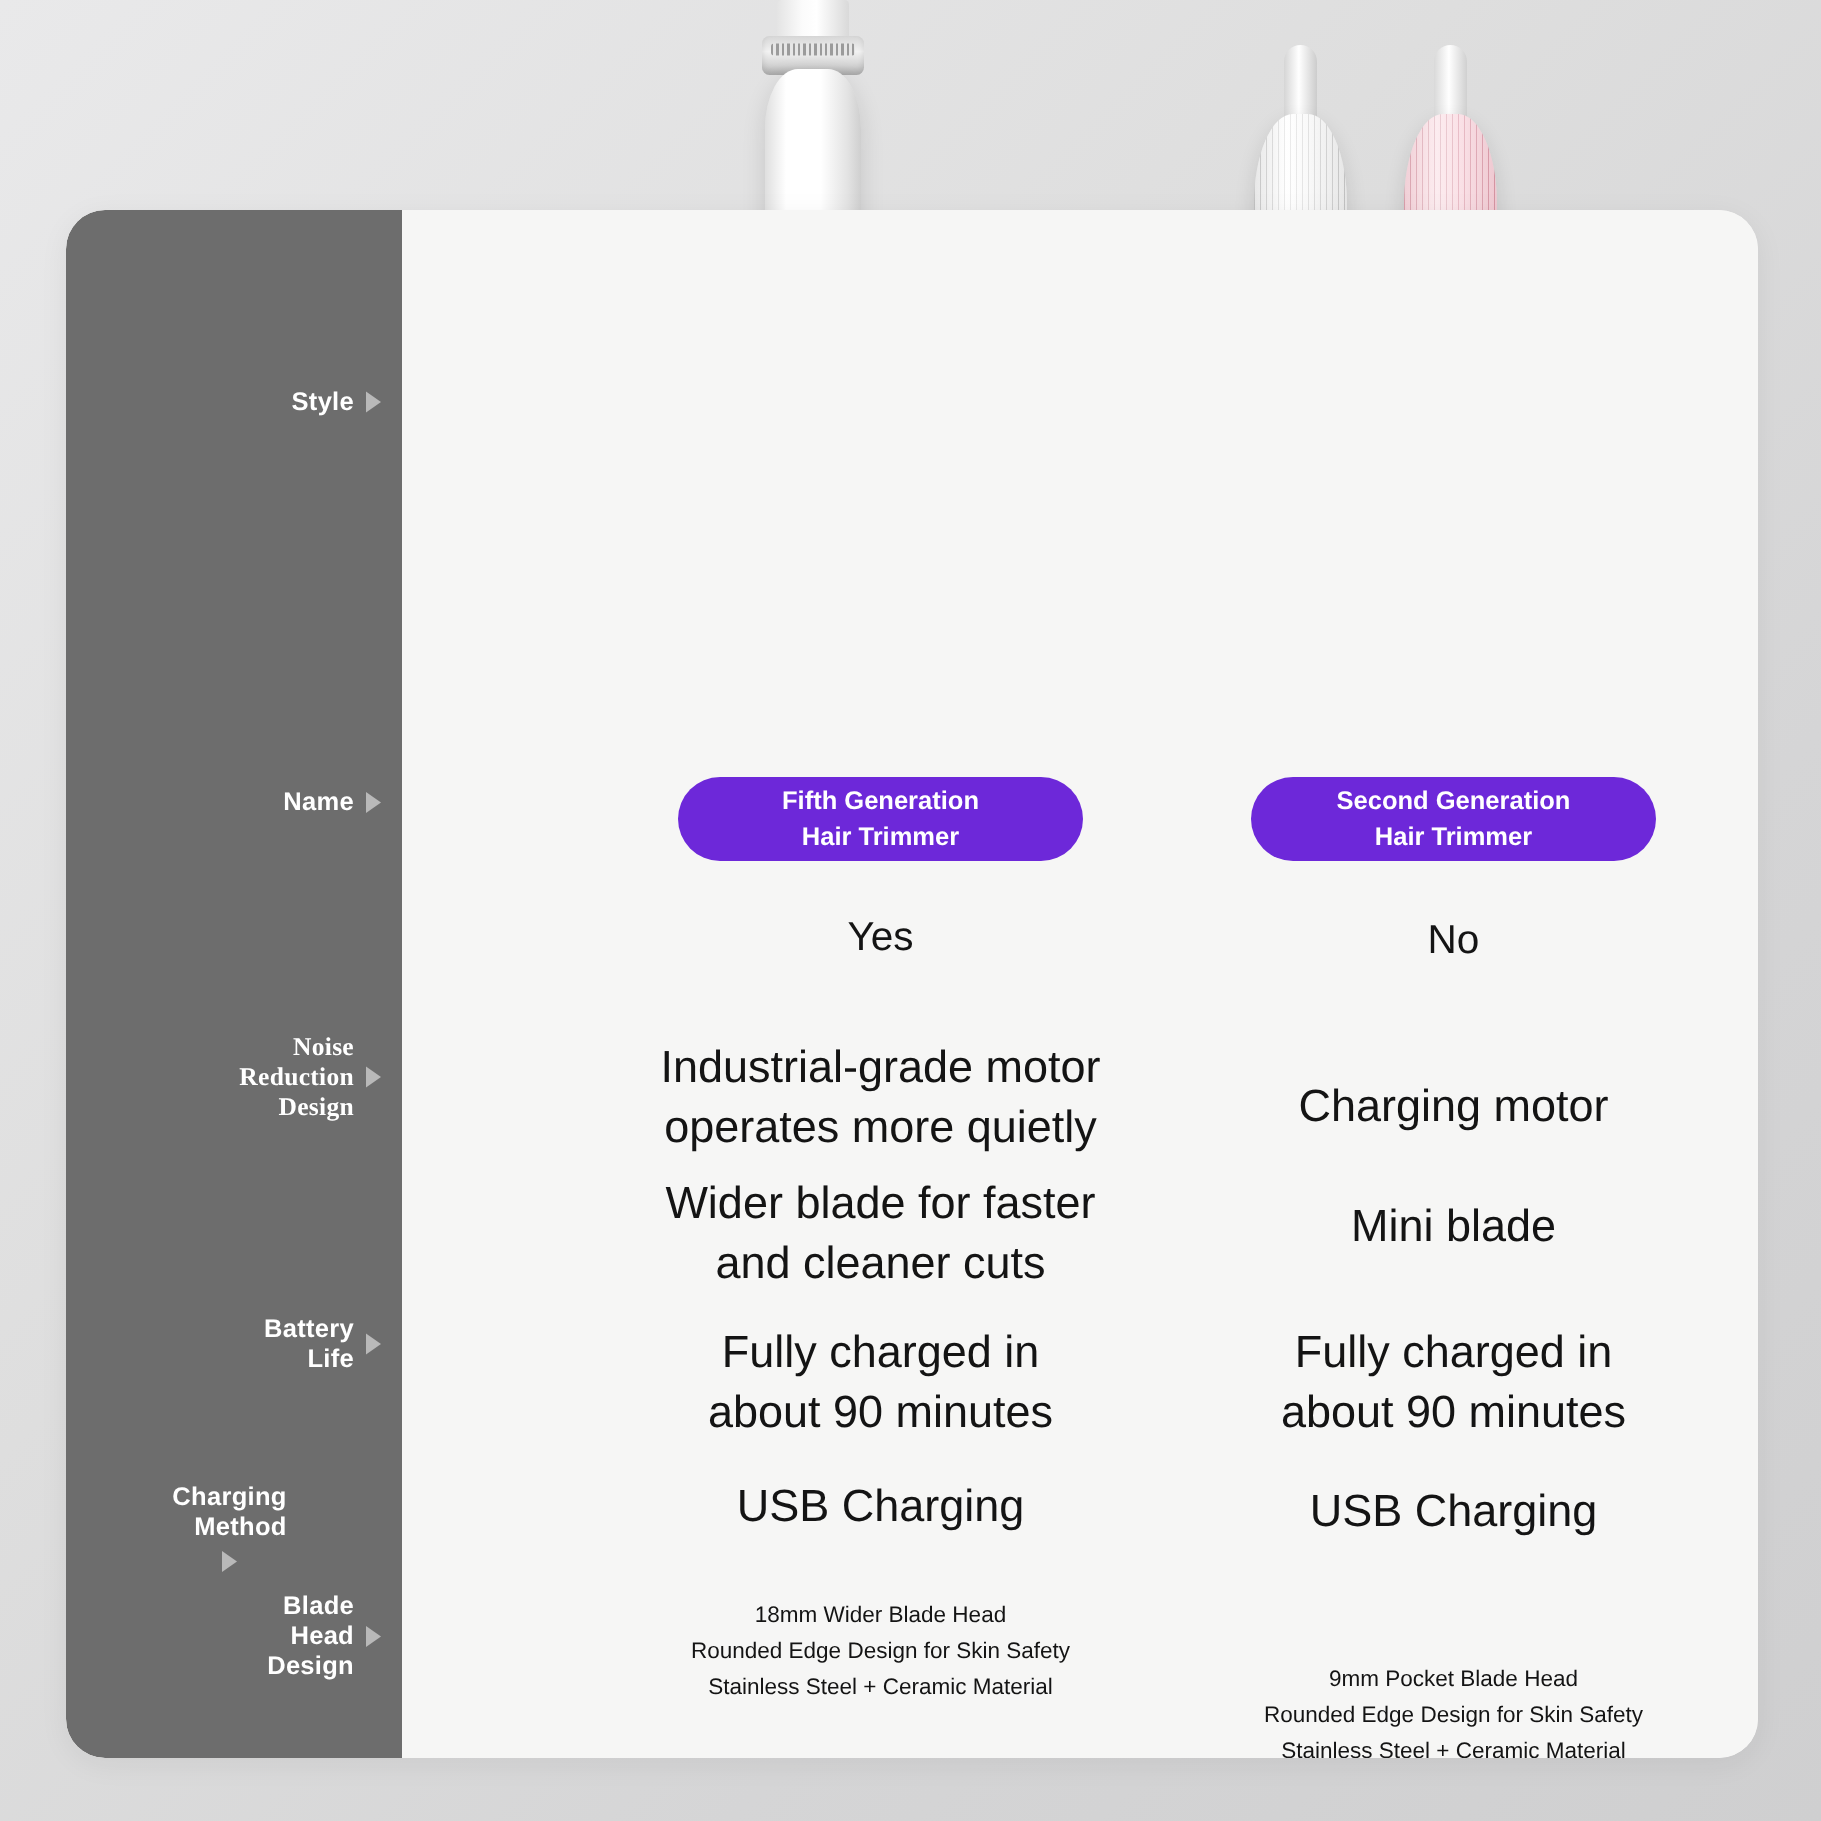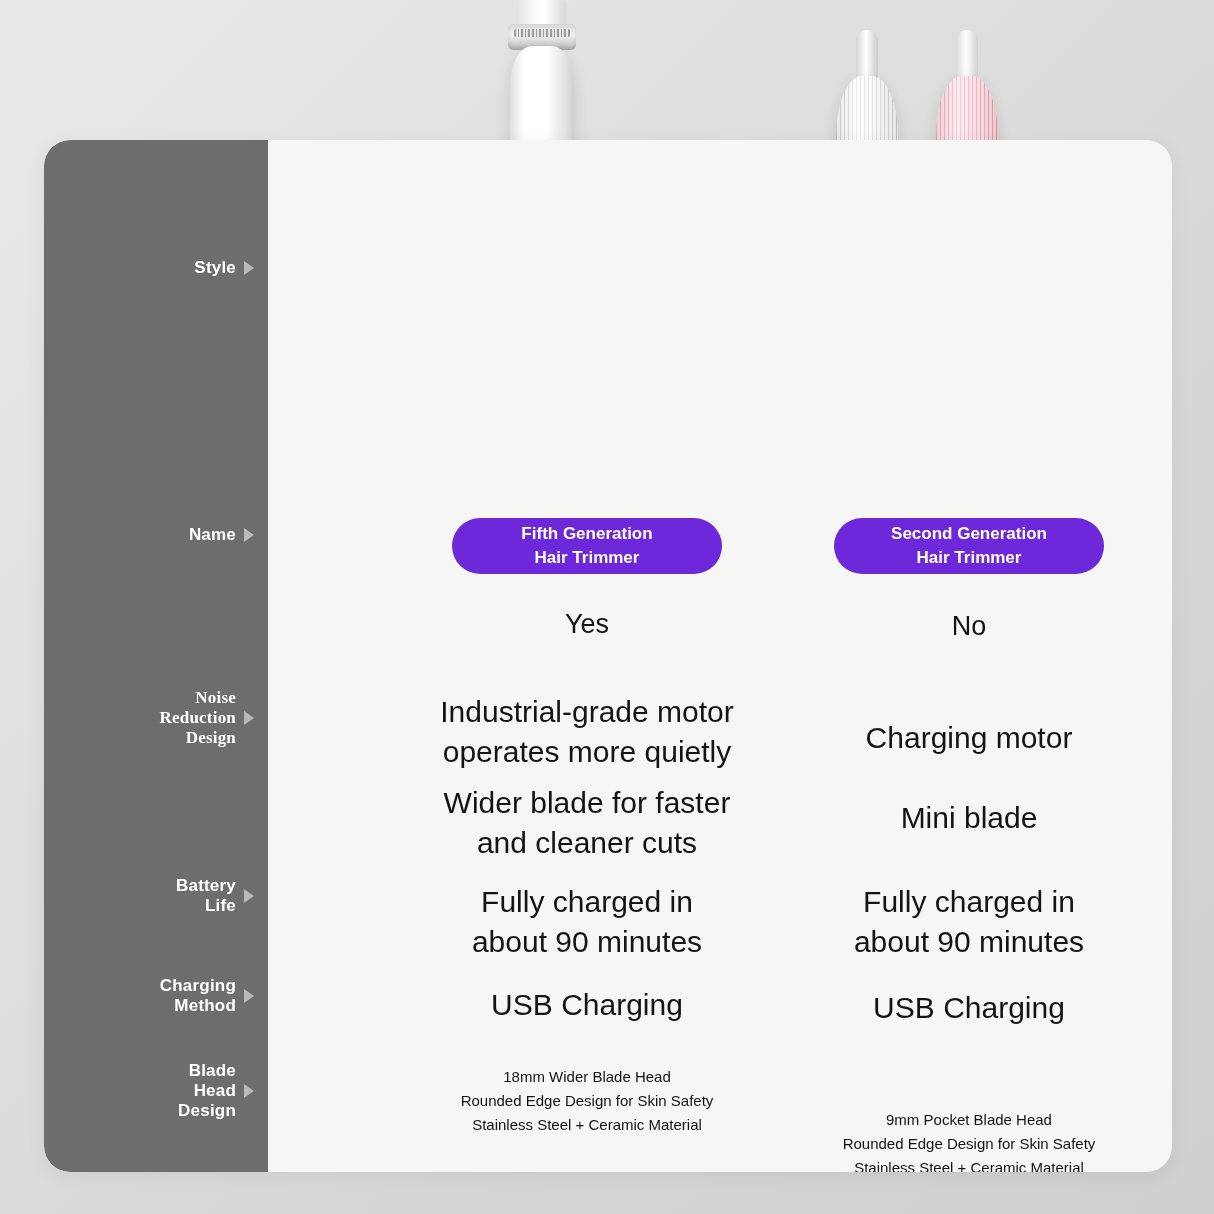--- a/index.html
+++ b/index.html
@@ -354,21 +354,21 @@
           <i></i>
         </div>
     </div>
     <div class="label-row" style="top:733px;height:46px;">
       <div class="label-text">Battery
 Life</div>
       <div class="arrow">
           <i></i>
         </div>
     </div>
-    <div class="label-row" style="top:833px;height:46px;">
+    <div class="label-row" style="top:868px;height:46px;flex-direction:column;">
       <div class="label-text">Charging
 Method</div>
       <div class="arrow">
           <i></i>
         </div>
     </div>
     <div class="label-row" style="top:918px;height:66px;">
       <div class="label-text">Blade
 Head
 Design</div>

